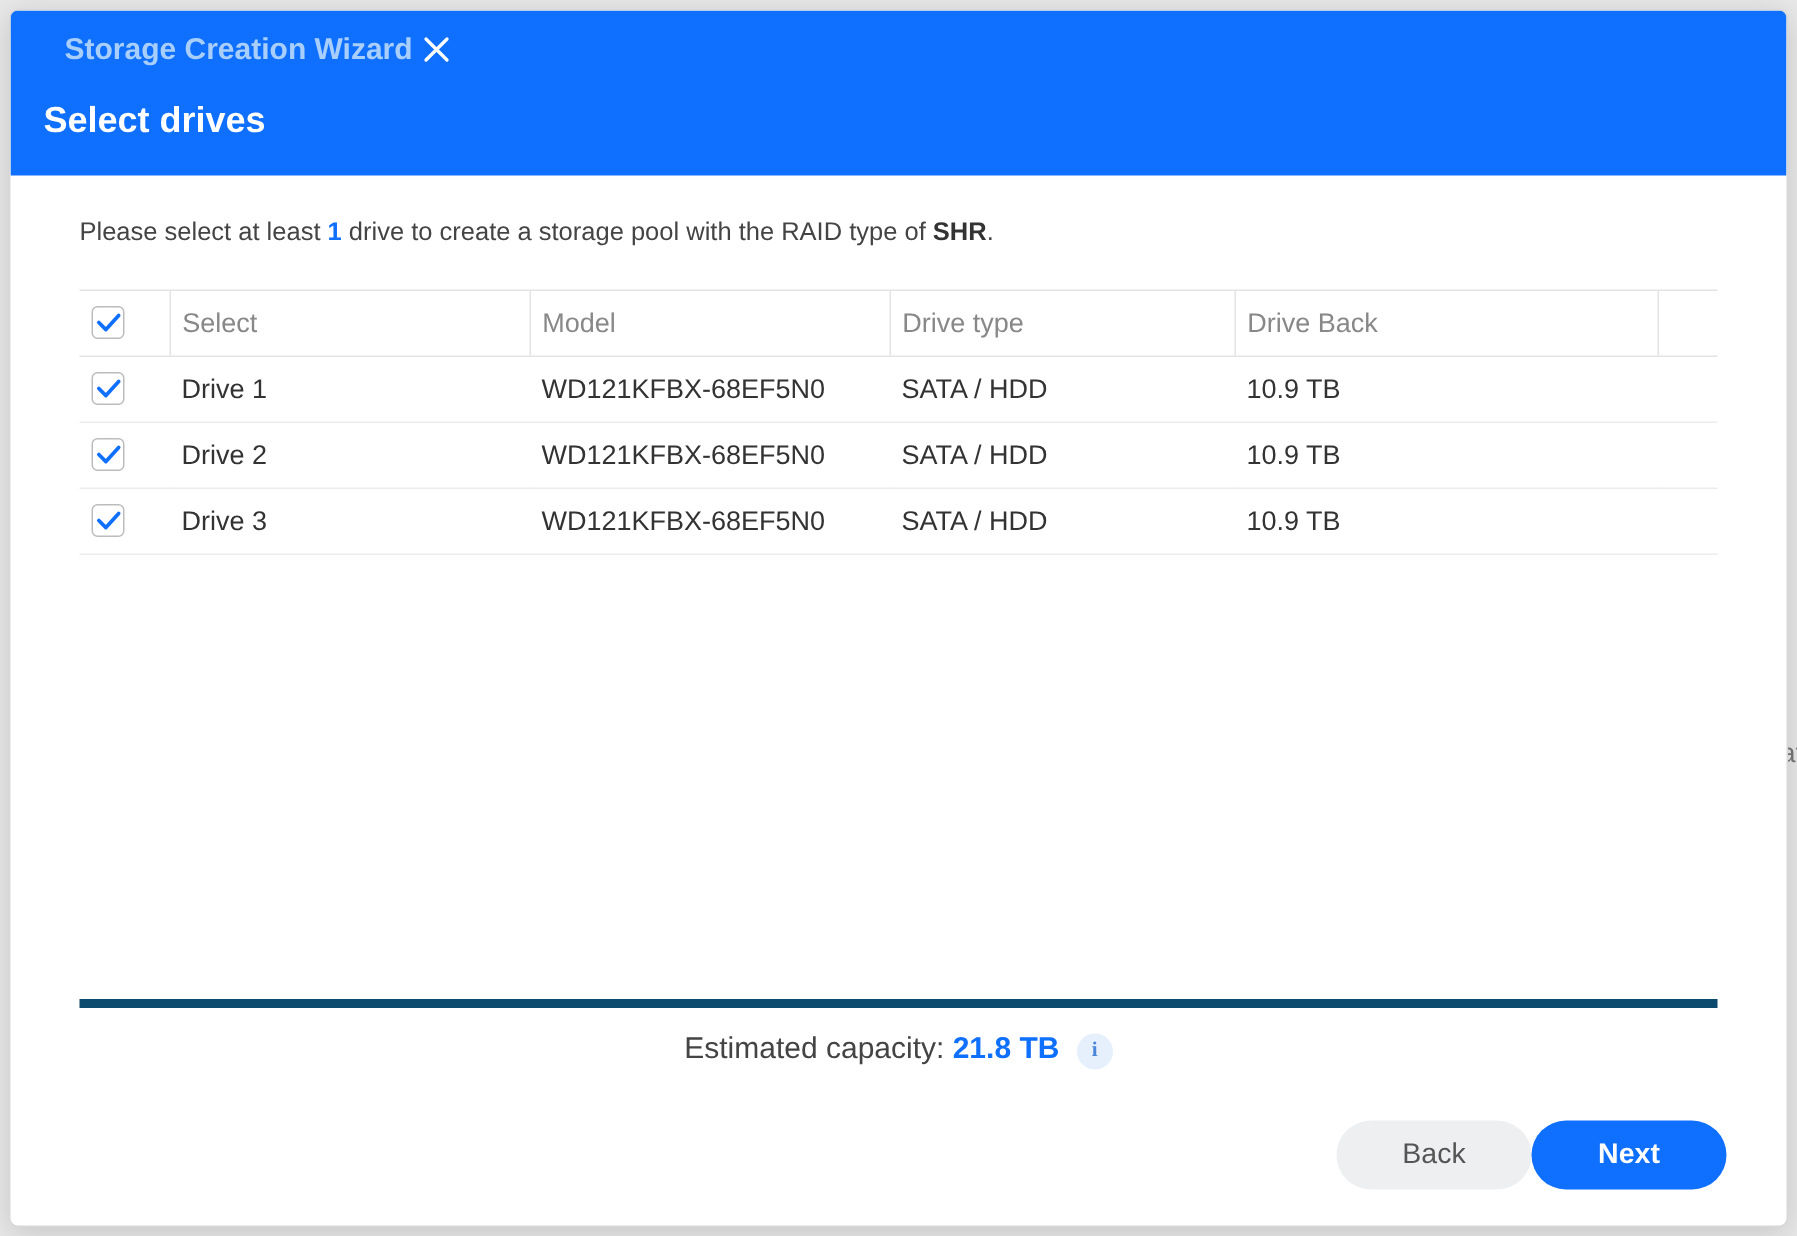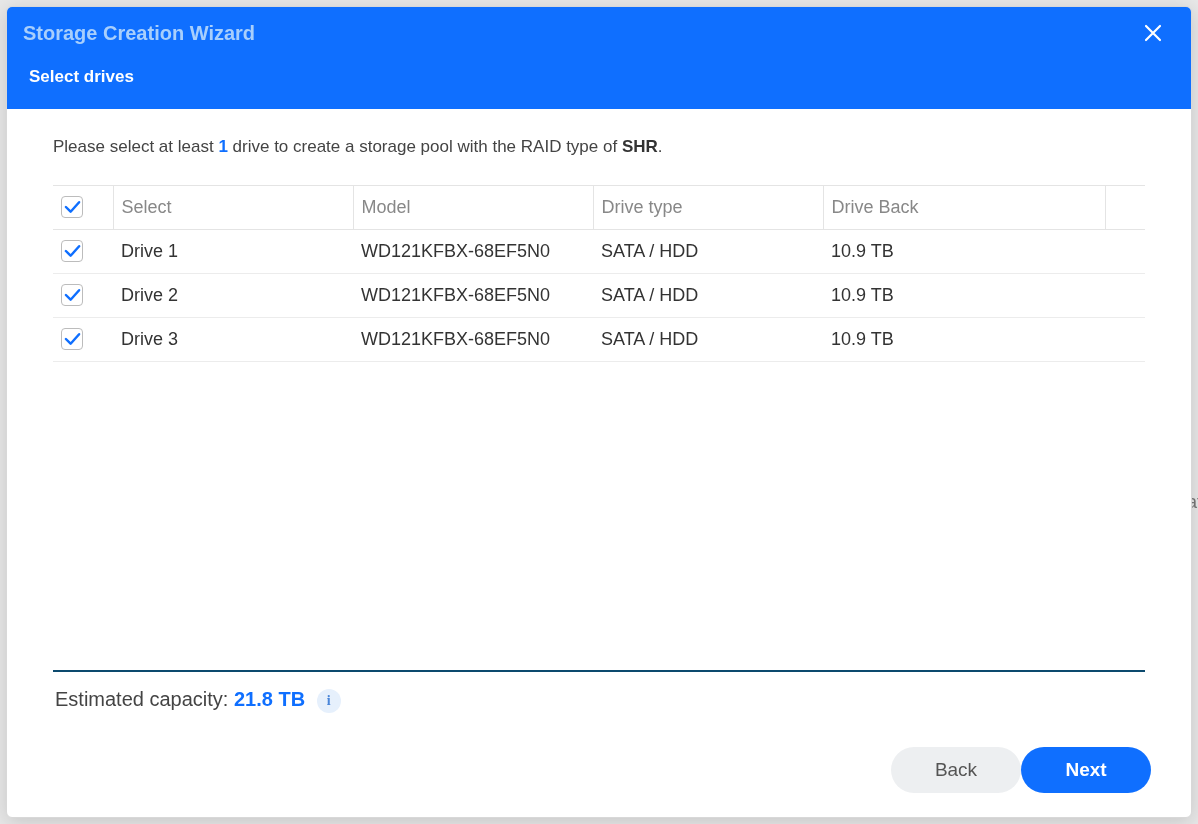--- a/index.html
+++ b/index.html
@@ -25,44 +25,43 @@
       flex-direction: column;
       overflow: hidden;
     }
     .header {
       background: #0f6fff;
       color: #fff;
       padding: 0;
     }
     .title-row {
       display: flex;
-      justify-content: space-between;
-      align-items: center;
-      padding: 10px 22px 4px 16px;
+      align-items: center;
+      padding: 10px 22px 4px 36px;
     }
     .wizard-title {
       font-size: 20px;
       font-weight: 700;
       color: #a8cffc;
     }
     .close-btn {
       width: 32px;
       height: 32px;
       display: flex;
       align-items: center;
       justify-content: center;
       cursor: pointer;
       color: #fff;
     }
     .close-btn svg { width: 18px; height: 18px; }
     .sub-title-row {
       padding: 14px 22px 22px 22px;
     }
     .sub-title {
-      font-size: 17px;
+      font-size: 24px;
       font-weight: 700;
       color: #fff;
     }
     .content {
       padding: 28px 46px 10px 46px;
       flex: 1;
       display: flex;
       flex-direction: column;
     }
     .instruction {
@@ -112,24 +111,24 @@
     .checkbox svg {
       width: 17px;
       height: 14px;
       stroke: #0f6fff;
       stroke-width: 2.6;
       fill: none;
       stroke-linecap: round;
       stroke-linejoin: round;
     }
     .capacity-row {
-      border-top: 2px solid #0c4a6e;
+      border-top: 6px solid #0c4a6e;
       margin-top: auto;
       padding: 16px 2px 6px;
-      text-align: left;
+      text-align: center;
       font-size: 20px;
       color: #444;
     }
     .capacity-value { color: #0f6fff; font-weight: 700; }
     .info-badge {
       display: inline-flex;
       align-items: center;
       justify-content: center;
       width: 24px;
       height: 24px;

